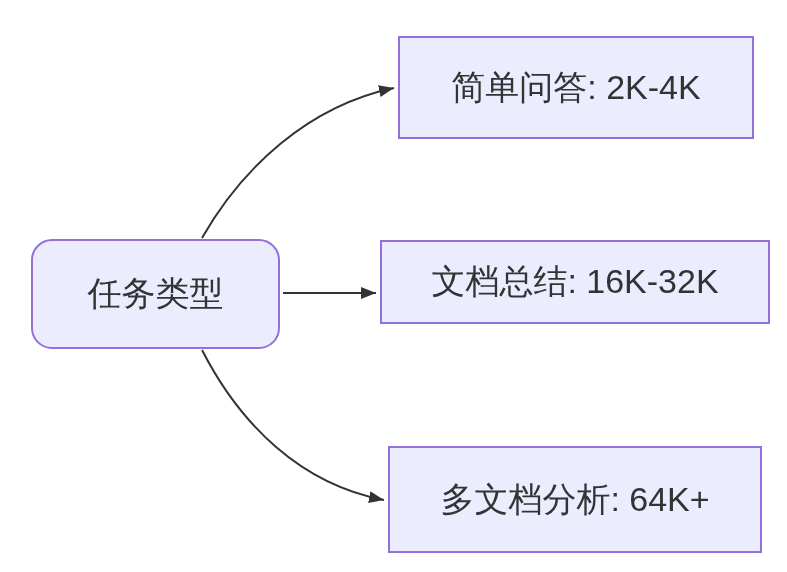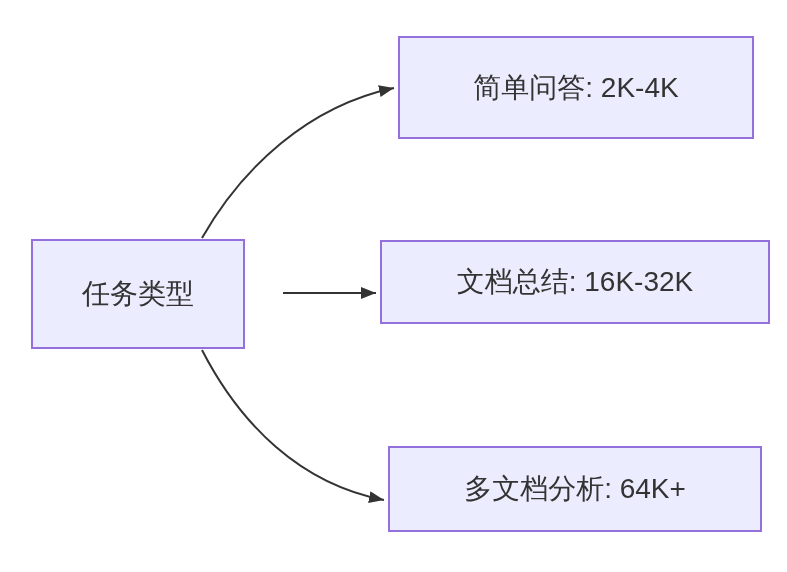--- a/index.html
+++ b/index.html
@@ -37,28 +37,28 @@
     stroke: none;
   }
   .node {
     position: absolute;
     background: var(--node-fill);
     border: 2px solid var(--node-border);
     display: flex;
     align-items: center;
     justify-content: center;
     color: var(--text);
-    font-size: 28px;
+    font-size: 34px;
     text-align: center;
     white-space: nowrap;
   }
-  .node-root   { left: 31px;  top: 239px; width: 214px; height: 110px; }
+  .node-root   { left: 31px;  top: 239px; width: 249px; height: 110px; border-radius: 21px; }
   .node-top    { left: 398px; top: 36px;  width: 356px; height: 103px; }
   .node-middle { left: 380px; top: 240px; width: 390px; height: 84px; }
-  .node-bottom { left: 388px; top: 446px; width: 374px; height: 86px; }
+  .node-bottom { left: 388px; top: 446px; width: 374px; height: 107px; }
 </style>
 </head>
 <body>
 
 <div class="canvas">
 
   <svg class="edges" viewBox="0 0 787 572" xmlns="http://www.w3.org/2000/svg">
     <defs>
       <marker id="arrow" markerUnits="userSpaceOnUse" markerWidth="16" markerHeight="14" refX="15" refY="6" orient="auto">
         <path class="arrow-head" d="M0,0 L15,6 L0,12 Z"></path>

